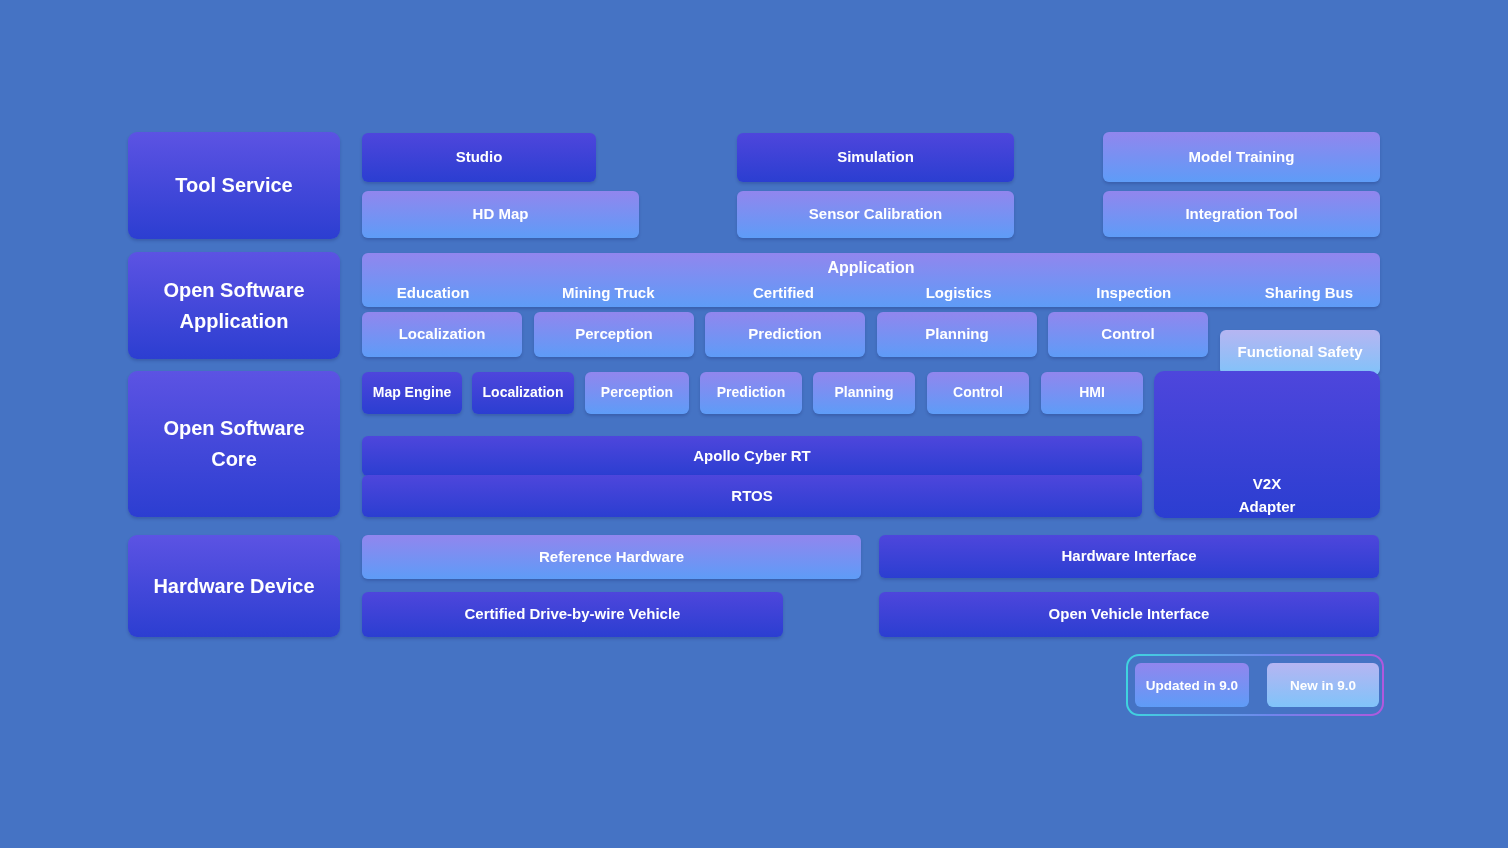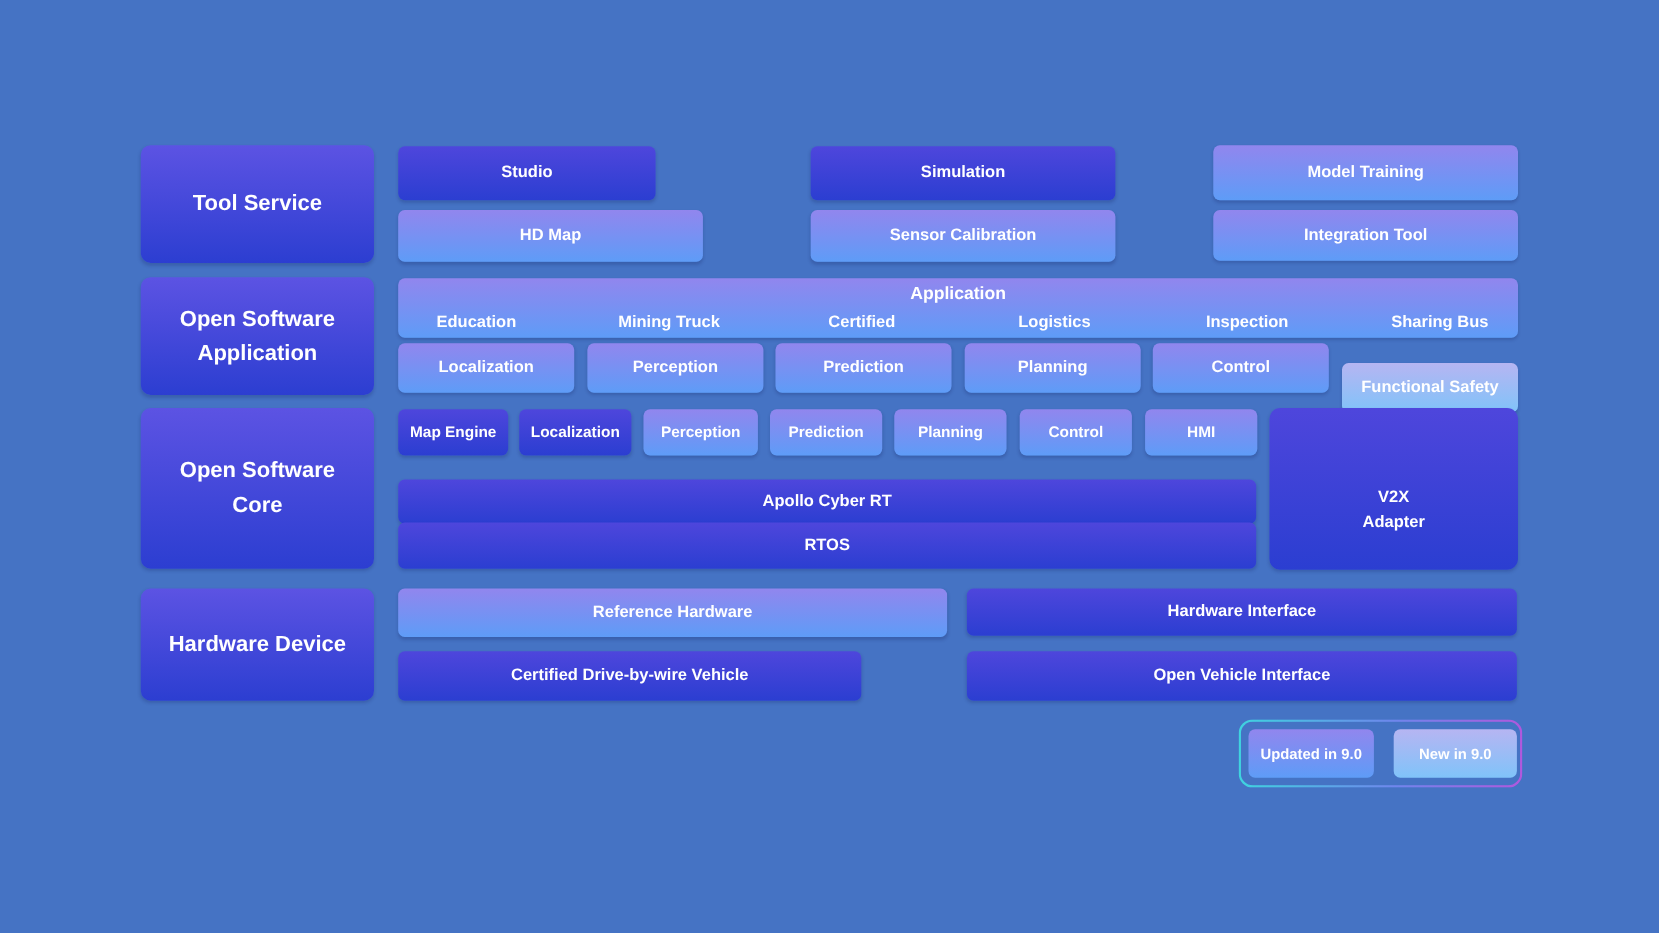--- a/index.html
+++ b/index.html
@@ -16,21 +16,21 @@
   }
   .grad-base    { background:linear-gradient(180deg,#4e46dc 0%,#2b3ed1 100%); }
   .grad-cat     { background:linear-gradient(180deg,#5c53e3 0%,#2c3ed1 100%); }
   .grad-updated { background:linear-gradient(180deg,#9186ee 0%,#5e9cf7 100%); }
   .grad-new     { background:linear-gradient(180deg,#b6b5f2 0%,#80c3f9 100%); }
   .cat { border-radius:9px; font-size:20px; line-height:1.55; padding:4px 14px; }
   .appbox { flex-direction:column; justify-content:flex-start; padding-top:5px; }
   .app-title { font-size:16px; font-weight:700; }
   .app-domains { display:flex; width:100%; margin-top:6px;gap:33px; }
   .app-domains > div { flex:1; font-size:15px; font-weight:700; }
-  .v2x { flex-direction:column; justify-content:center; padding-top:38px;
+  .v2x { flex-direction:column; justify-content:flex-end; padding-top:38px;
          border-radius:10px; line-height:1.5; }
   .small { font-size:14px; }
   .legend {
     position:absolute; left:1126px; top:654px; width:258px; height:62px;
     border-radius:13px; border:2px solid transparent;
     background:linear-gradient(#4573c4,#4573c4) padding-box,
                linear-gradient(90deg,#3fd4df 0%,#6f86ec 55%,#b158dd 100%) border-box;
   }
   .legend .chip {
     position:absolute; top:7px; height:44px; border-radius:6px;

